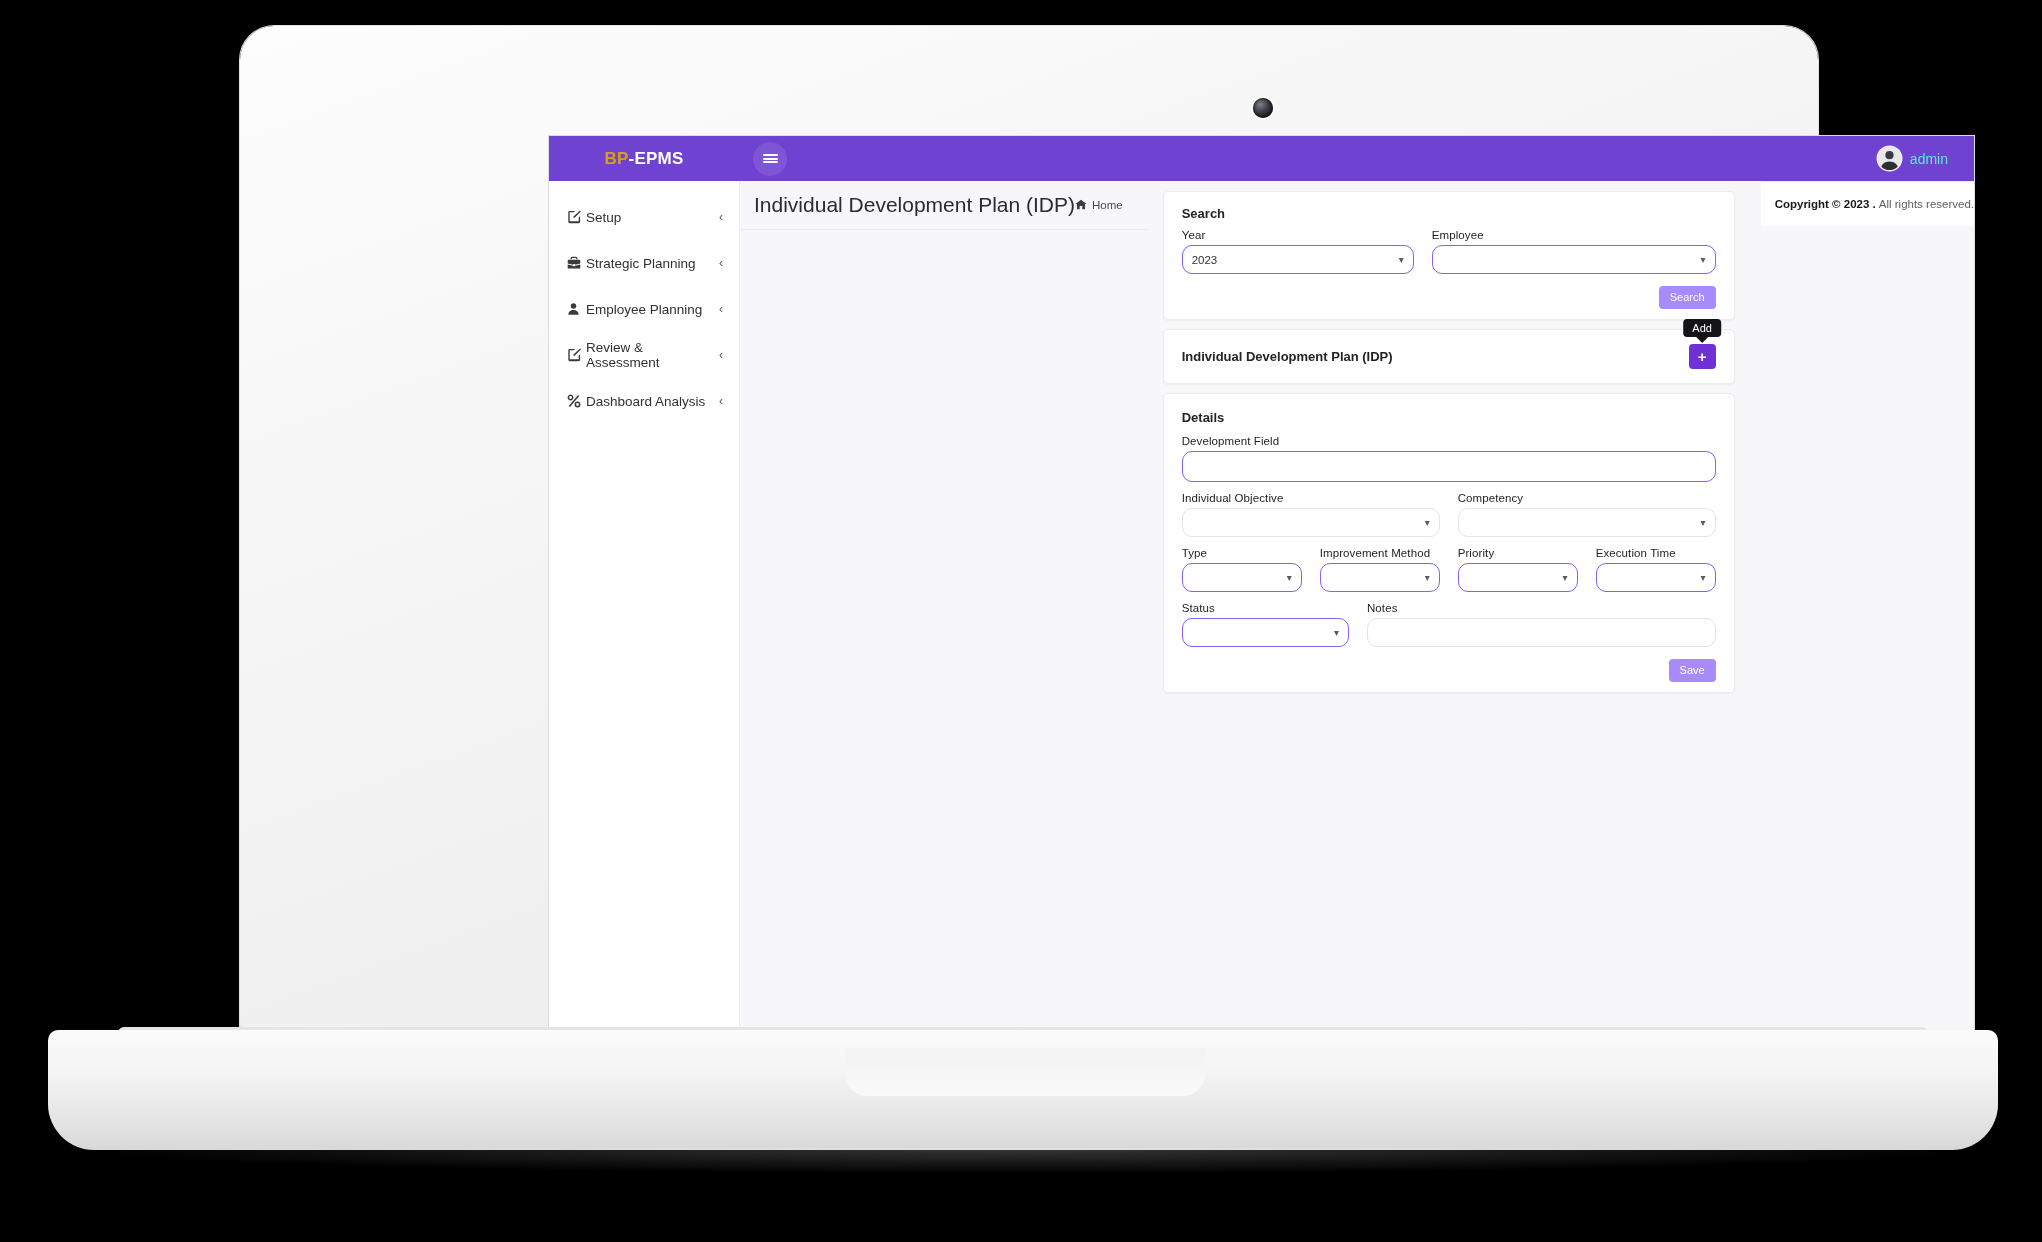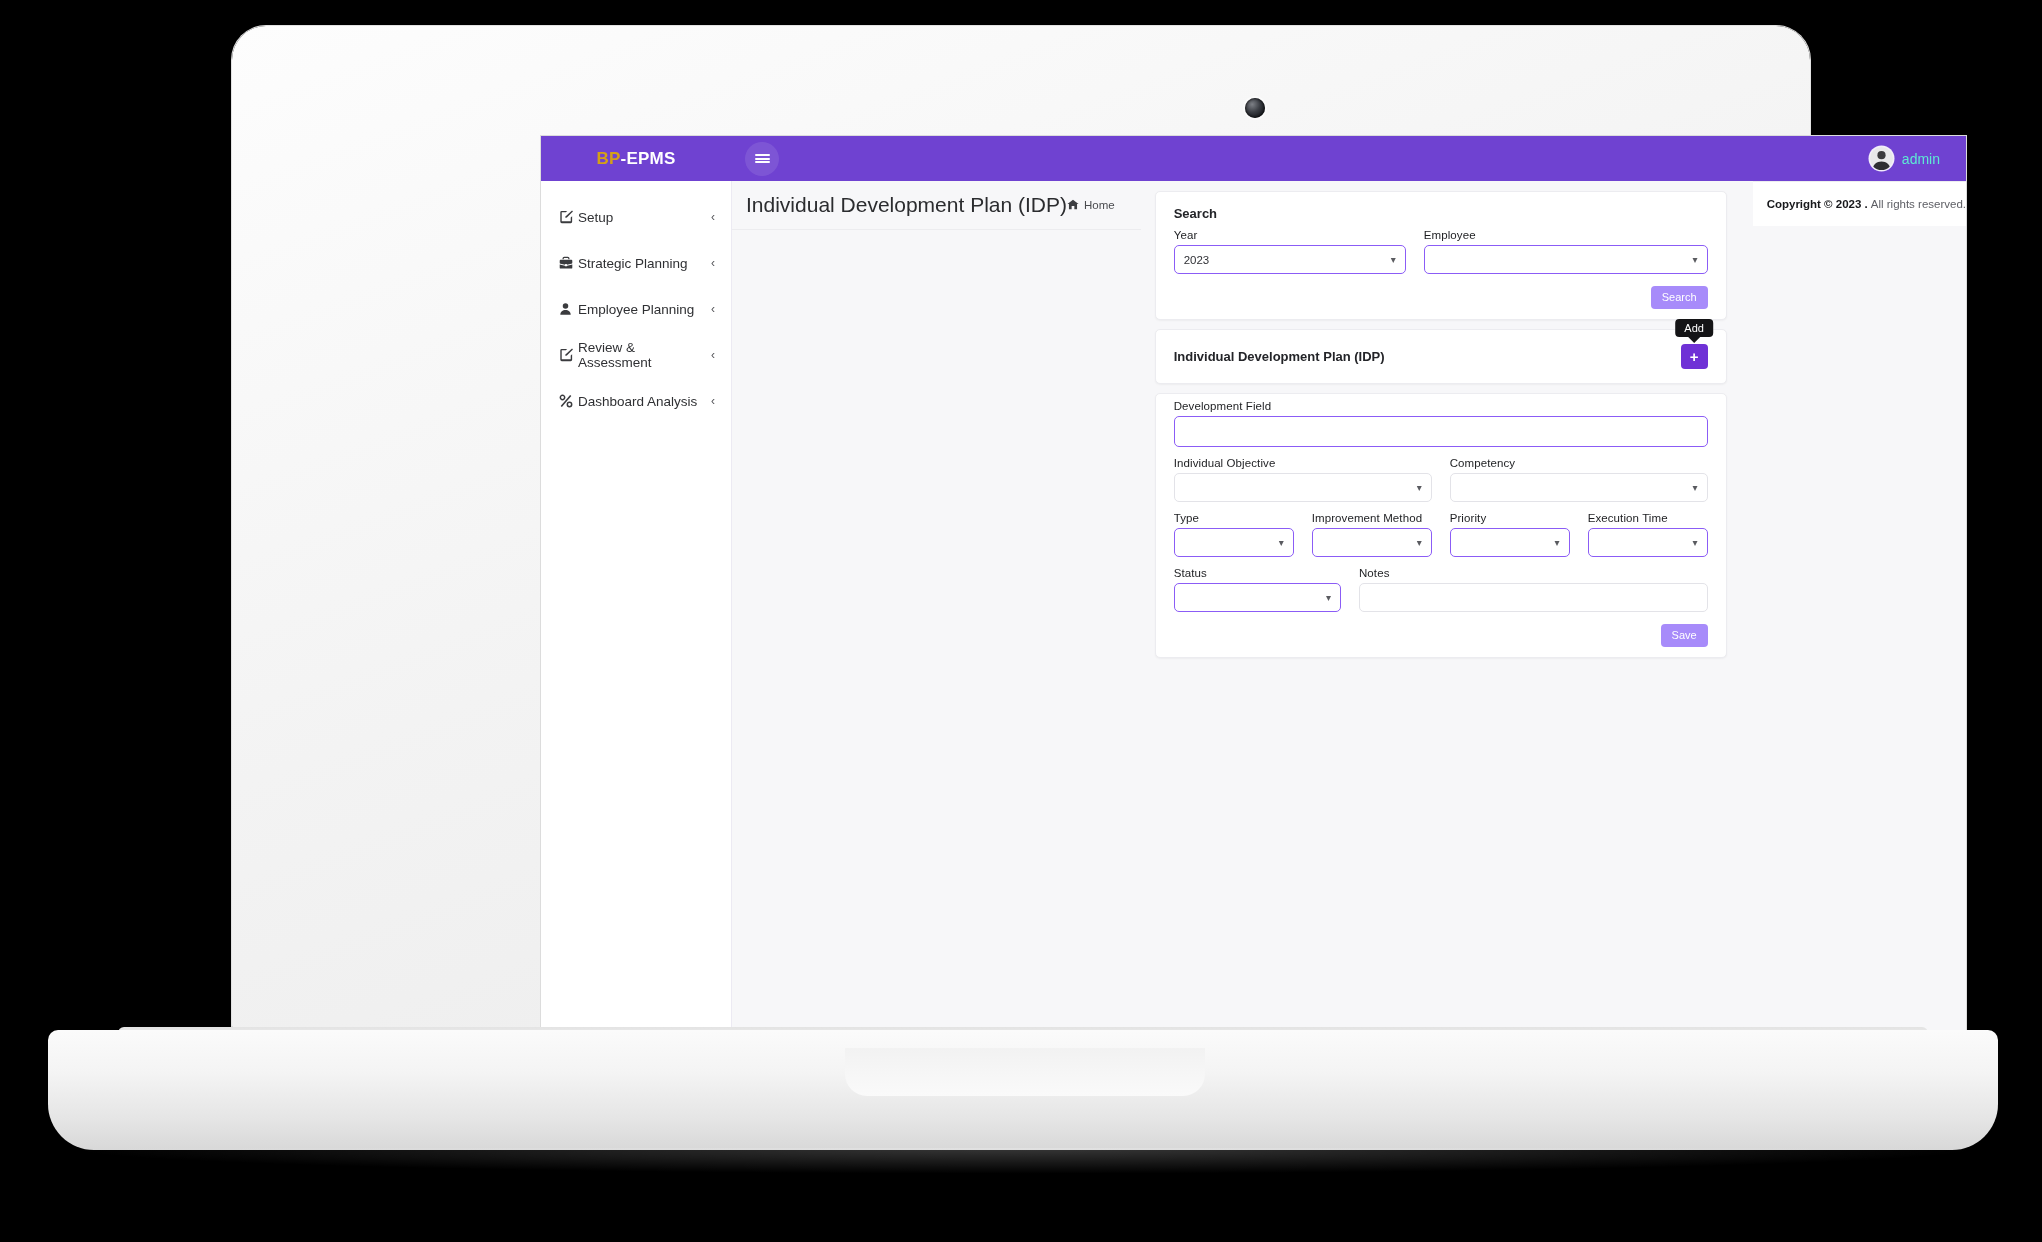--- a/index.html
+++ b/index.html
@@ -2,21 +2,21 @@
 <html><head>
 <meta charset="utf-8">
 <style>
   html,body{margin:0;padding:0;background:#000;}
   body{width:2042px;height:1242px;overflow:hidden;font-family:"Liberation Sans",sans-serif;}
 
   .stage{position:relative;width:2042px;height:1242px;background:#000;}
 
   
   .laptop-lid{
-    position:absolute;left:232px;top:26px;width:1578px;height:1010px;
+    position:absolute;left:240px;top:26px;width:1578px;height:1010px;
     background:linear-gradient(160deg,#fdfdfd 0%,#f3f3f3 48%,#eaeaea 100%);
     border-radius:34px 34px 10px 10px;
     box-shadow:0 0 0 1px #e2e2e2, 0 30px 60px rgba(0,0,0,.55);
   }
   .webcam{
     position:absolute;left:1013px;top:72px;width:20px;height:20px;border-radius:50%;
     background:radial-gradient(circle at 36% 32%,#7d8086 0%,#3a3d43 42%,#15171b 78%,#0a0b0d 100%);
     box-shadow:0 0 0 2px rgba(255,255,255,.55), inset 0 0 3px #000;
   }
   .screen{
@@ -81,21 +81,21 @@
   .content-inner{flex:1;overflow:hidden;padding:10px 26px 0 14px;}
 
   .card{background:#fff;border:1px solid #ececf0;border-radius:5px;
         box-shadow:0 1px 2px rgba(16,16,30,.045);margin-bottom:9px;}
   .card-title{font-size:13px;font-weight:bold;color:#232428;padding:14px 18px 2px 18px;}
 
   .form-row{display:flex;gap:18px;padding:6px 18px 4px 18px;}
   .fld{display:flex;flex-direction:column;min-width:0;}
   .fld-label{font-size:11.5px;font-weight:normal;color:#1d1e21;margin-bottom:4px;
              letter-spacing:.1px;}
-  .ctl{height:29px;border-radius:5px;background:#fff;font-size:11.5px;color:#303136;
+  .ctl{height:29px;border-radius:10px;background:#fff;font-size:11.5px;color:#303136;
        padding:0 9px;display:flex;align-items:center;box-sizing:border-box;}
   .ctl.purple{border:1.4px solid #8b5cf6;}
   .ctl.grey{border:1px solid #e3e3e8;}
   .ctl.tall{height:31px;}
   .ctl .caret{margin-left:auto;color:#5a5b60;font-size:10px;padding-left:6px;}
   .ctl .val{white-space:nowrap;overflow:hidden;text-overflow:ellipsis;}
 
   .card-foot{display:flex;justify-content:flex-end;align-items:center;
              padding:8px 18px 10px 18px;position:relative;}
   .btn{border:none;border-radius:4px;color:#fff;font-size:11px;
@@ -263,20 +263,21 @@
                 <div class="idp-strip">
                   <div class="card-title">Individual Development Plan (IDP)</div>
                   <div class="add-wrap">
                     <div class="tooltip">Add</div>
                     <button class="btn btn-add">+</button>
                   </div>
                 </div>
               </div>
 
               <div class="card details-card">
+                <div class="card-title">Details</div>
 
                 <div class="form-row">
                   <div class="fld" style="flex:1;">
                     <span class="fld-label">Development Field</span>
                     <div class="ctl purple tall">
                       <span class="val"></span>
                     </div>
                   </div>
                 </div>
 

